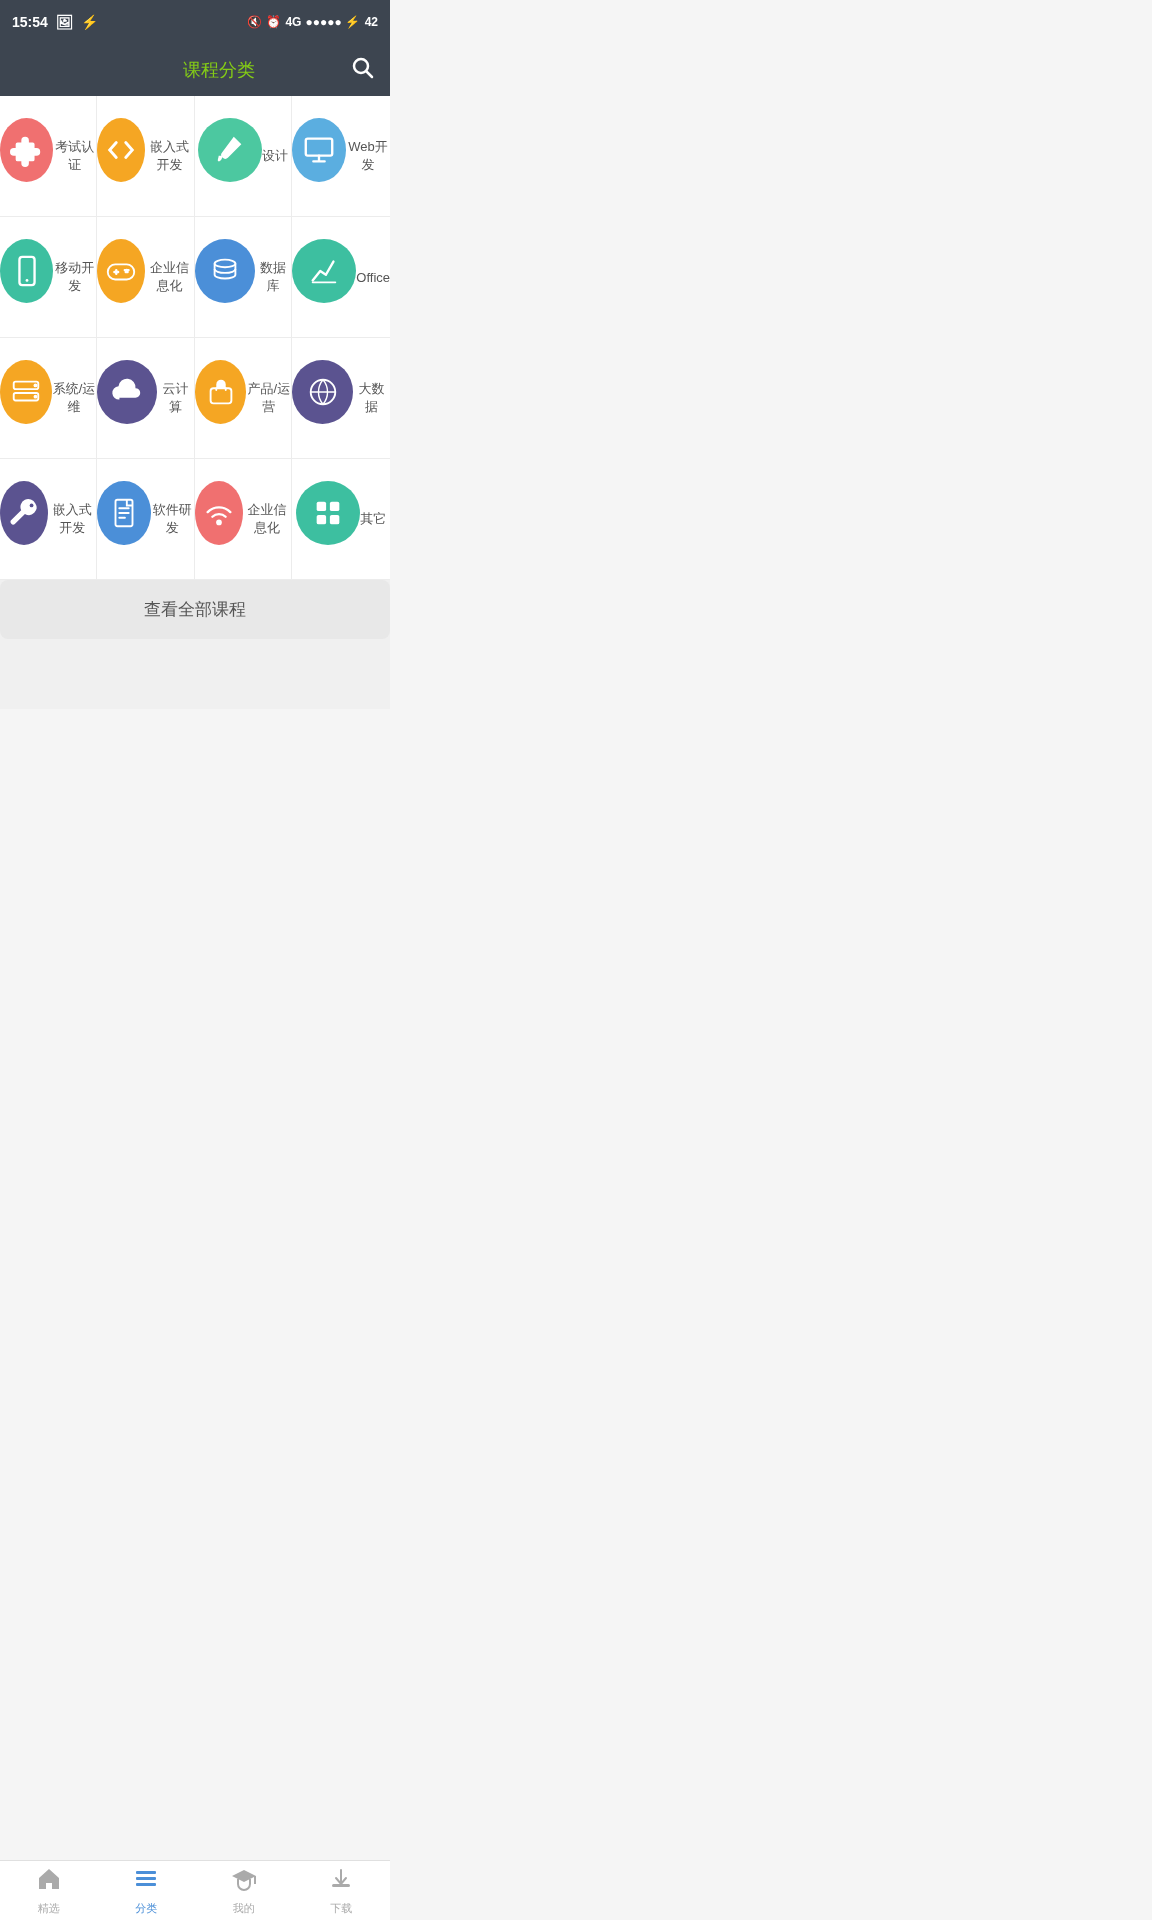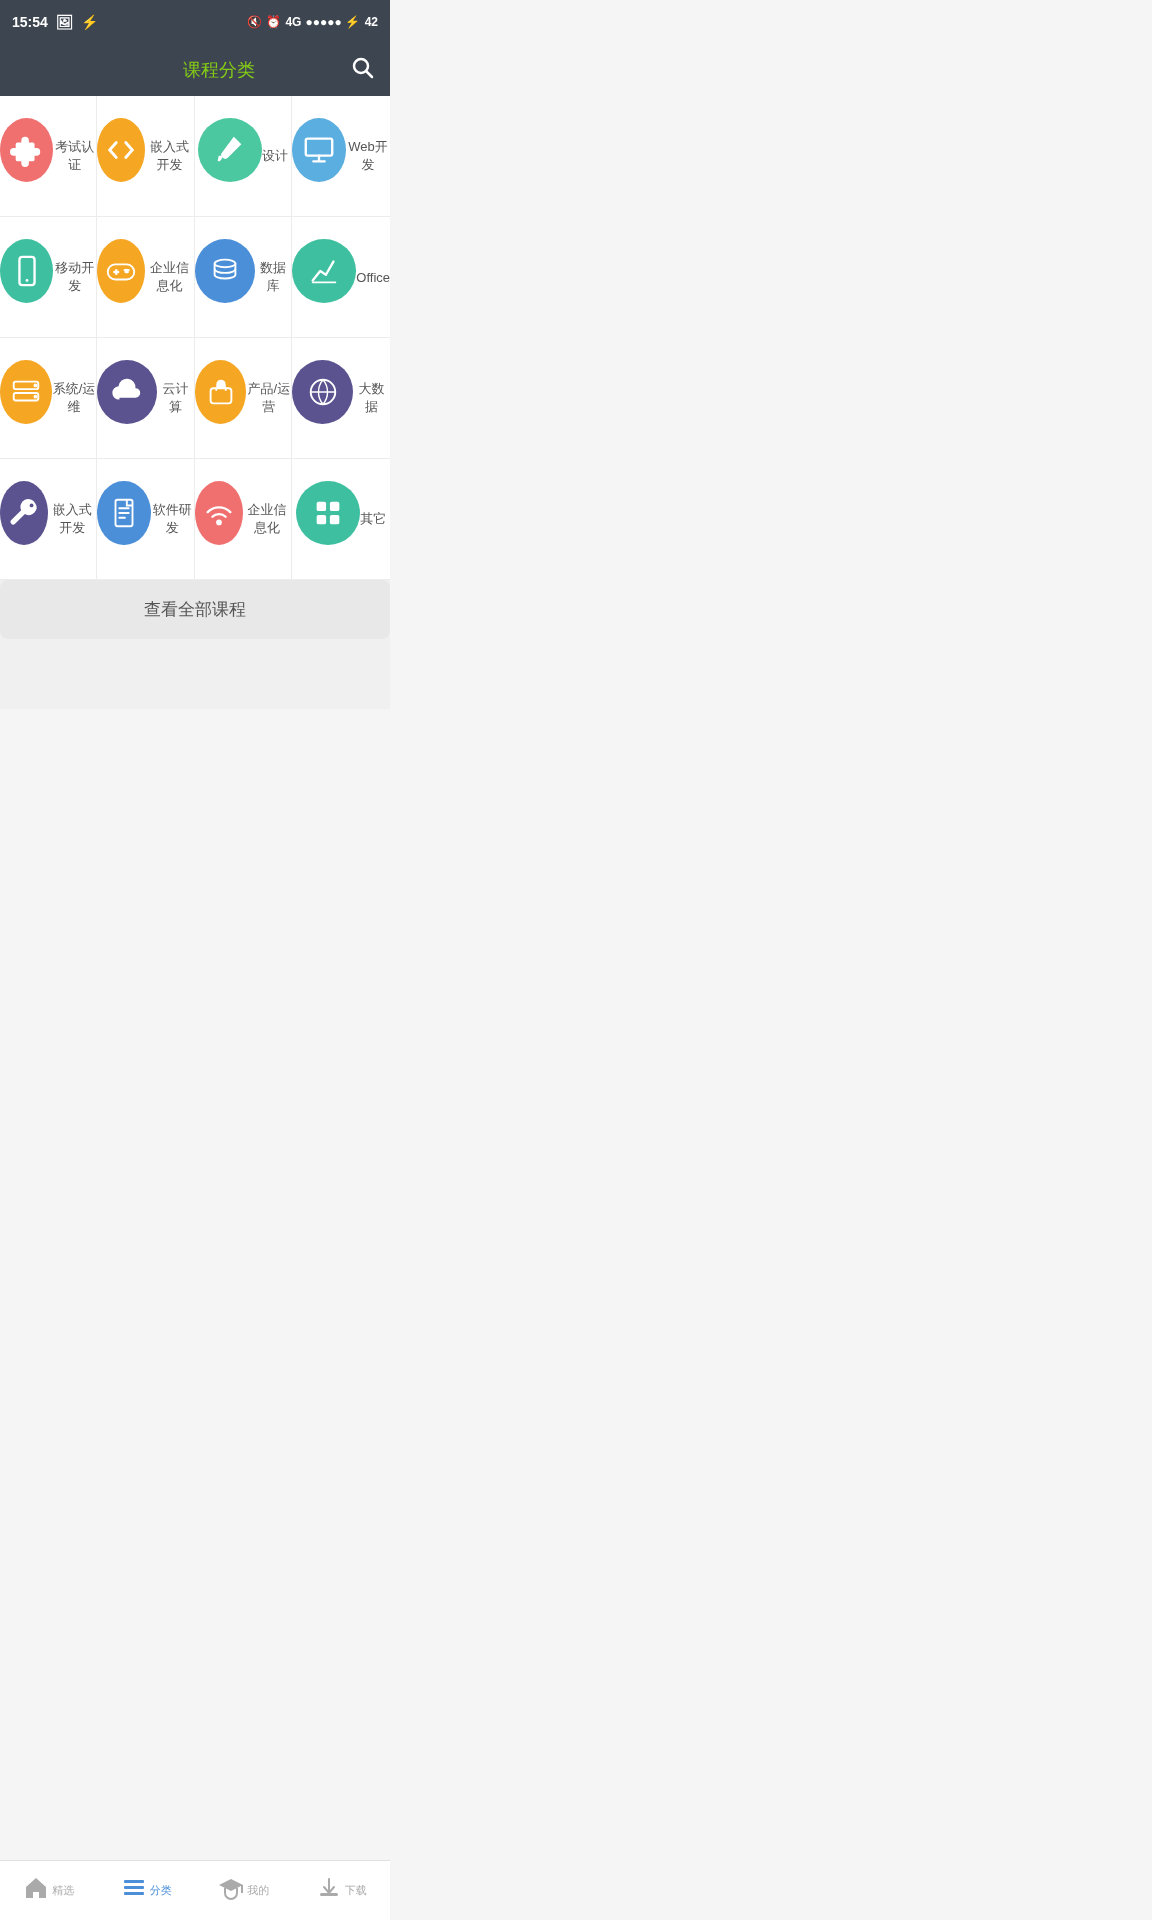--- a/index.html
+++ b/index.html
@@ -127,21 +127,21 @@
       bottom: 0;
       width: 390px;
       height: 60px;
       background: white;
       border-top: 1px solid #e0e0e0;
       display: flex;
     }
     .nav-item {
       flex: 1;
       display: flex;
-      flex-direction: row;
+      flex-direction: column;
       align-items: center;
       justify-content: center;
       cursor: pointer;
       gap: 3px;
     }
     .nav-icon {
       font-size: 22px;
       color: #aaa;
     }
     .nav-icon.active { color: #4b8fd8; }

